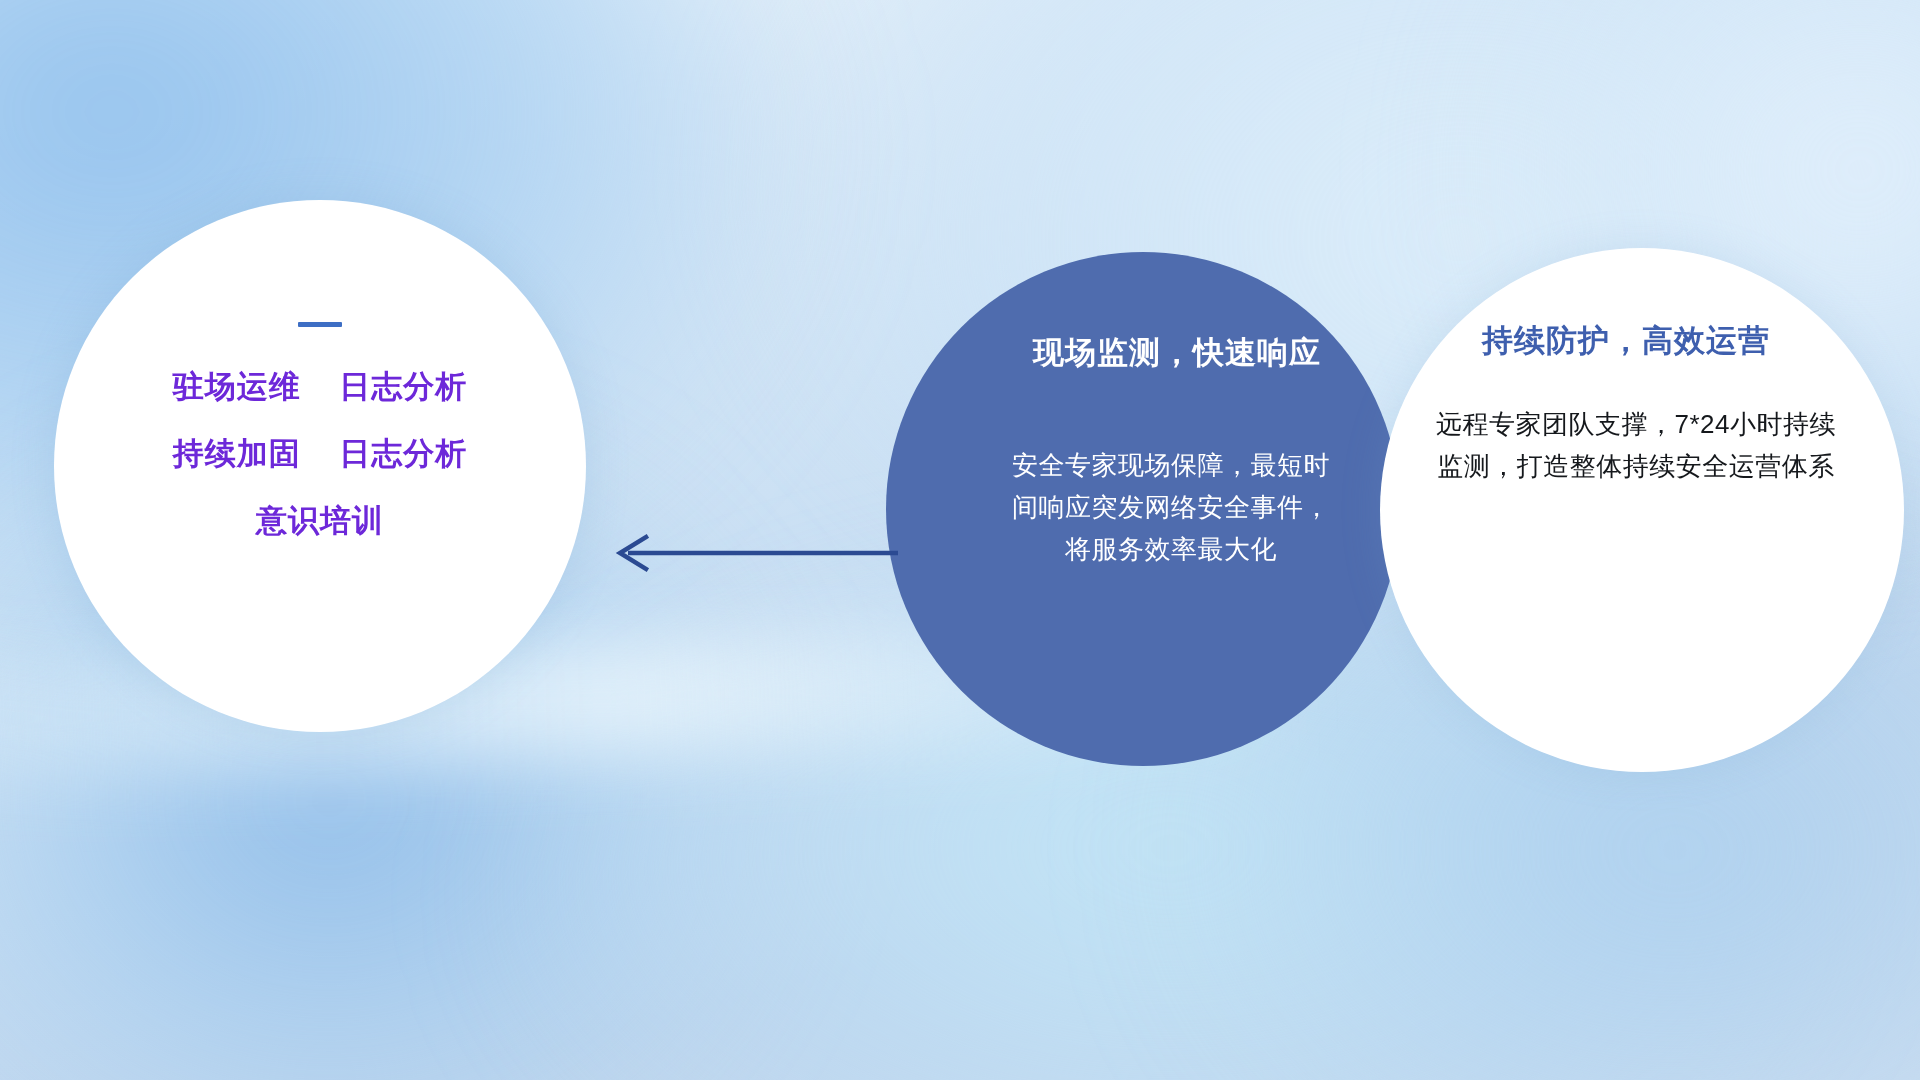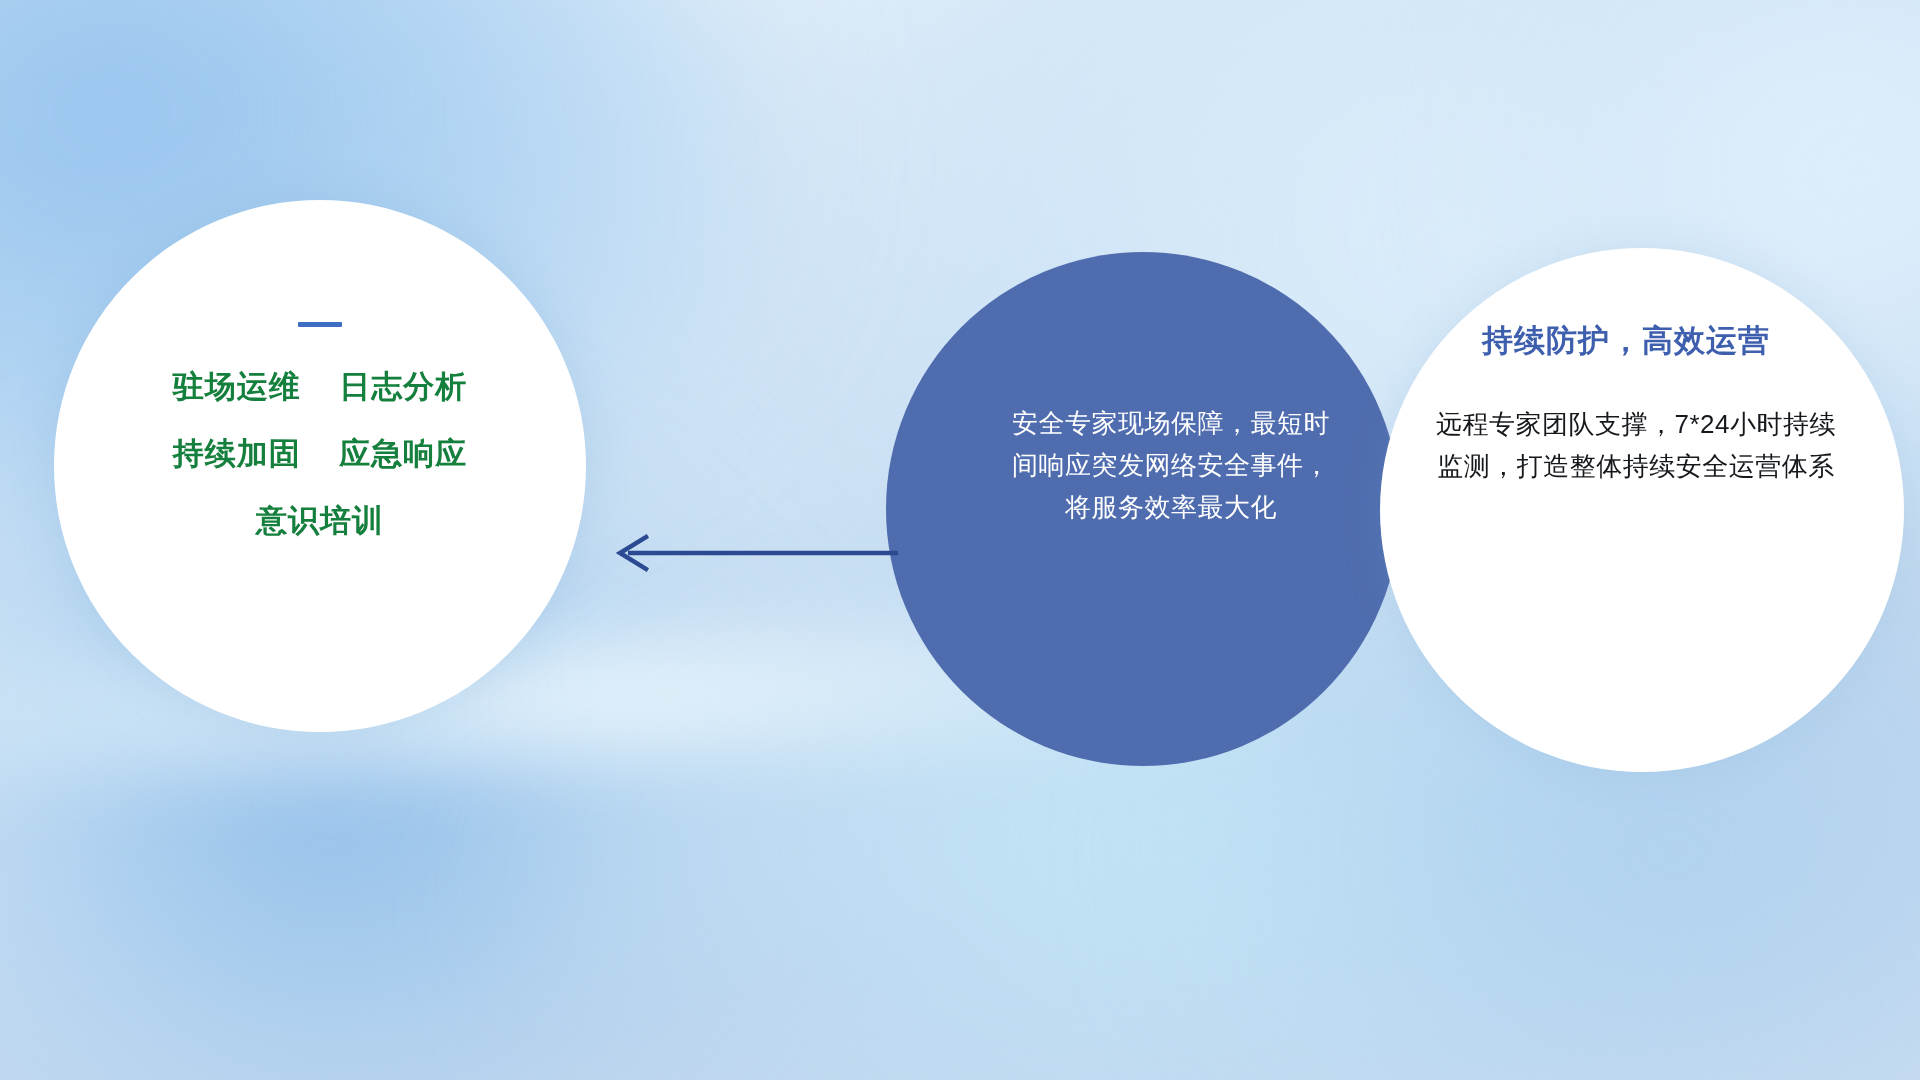--- a/index.html
+++ b/index.html
@@ -66,21 +66,21 @@
   }
   #circle-left .inner {
     position:absolute; left:0; right:0; top:122px;
     display:flex; flex-direction:column; align-items:center;
   }
   .dash {
     width:44px; height:5px; background:#3d6ec4; border-radius:1px;
     margin-bottom:44px;
   }
   .left-line {
-    font-size:31px; font-weight:bold; color:#15803d;
+    font-size:31px; font-weight:bold; color:#6d28d9;
     letter-spacing:1px; line-height:1; margin-bottom:36px;
     white-space:pre; text-align:center;
   }
   .left-line:last-child { margin-bottom:16px; }
 
   #circle-mid {
     left:886px; top:252px; width:514px; height:514px;
     background:#4f6cae;
     z-index:3;
   }
@@ -140,34 +140,35 @@
   <div class="bg-blob blob-b"></div>
   <div class="bg-blob blob-d"></div>
   <div class="bg-blob blob-e"></div>
   <div class="bg-streak"></div>
 </div>
 
 <div class="circle" id="circle-left">
   <div class="inner">
     <div class="dash"></div>
     <div class="left-line">驻场运维    日志分析</div>
-    <div class="left-line">持续加固    应急响应</div>
+    <div class="left-line">持续加固    日志分析</div>
     <div class="left-line">意识培训</div>
   </div>
 </div>
 
 <div id="arrow">
   <svg width="300" height="50" viewBox="0 0 300 50">
     <line x1="300" y1="25" x2="30" y2="25" stroke="#2b4a92" stroke-width="4.5"></line>
     <polyline points="48,9 22,25 48,41" fill="none" stroke="#2b4a92" stroke-width="4.5" stroke-linecap="square" stroke-linejoin="miter"></polyline>
   </svg>
 </div>
 
 <div class="circle" id="circle-mid">
   <div class="inner">
+    <div class="mid-title">现场监测，快速响应</div>
     <div class="mid-body">安全专家现场保障，最短时间响应突发网络安全事件，将服务效率最大化</div>
   </div>
 </div>
 
 <div class="circle" id="circle-right">
   <div class="inner">
     <div class="right-title">持续防护，高效运营</div>
     <div class="right-body">远程专家团队支撑，7*24小时持续监测，打造整体持续安全运营体系</div>
   </div>
 </div>

